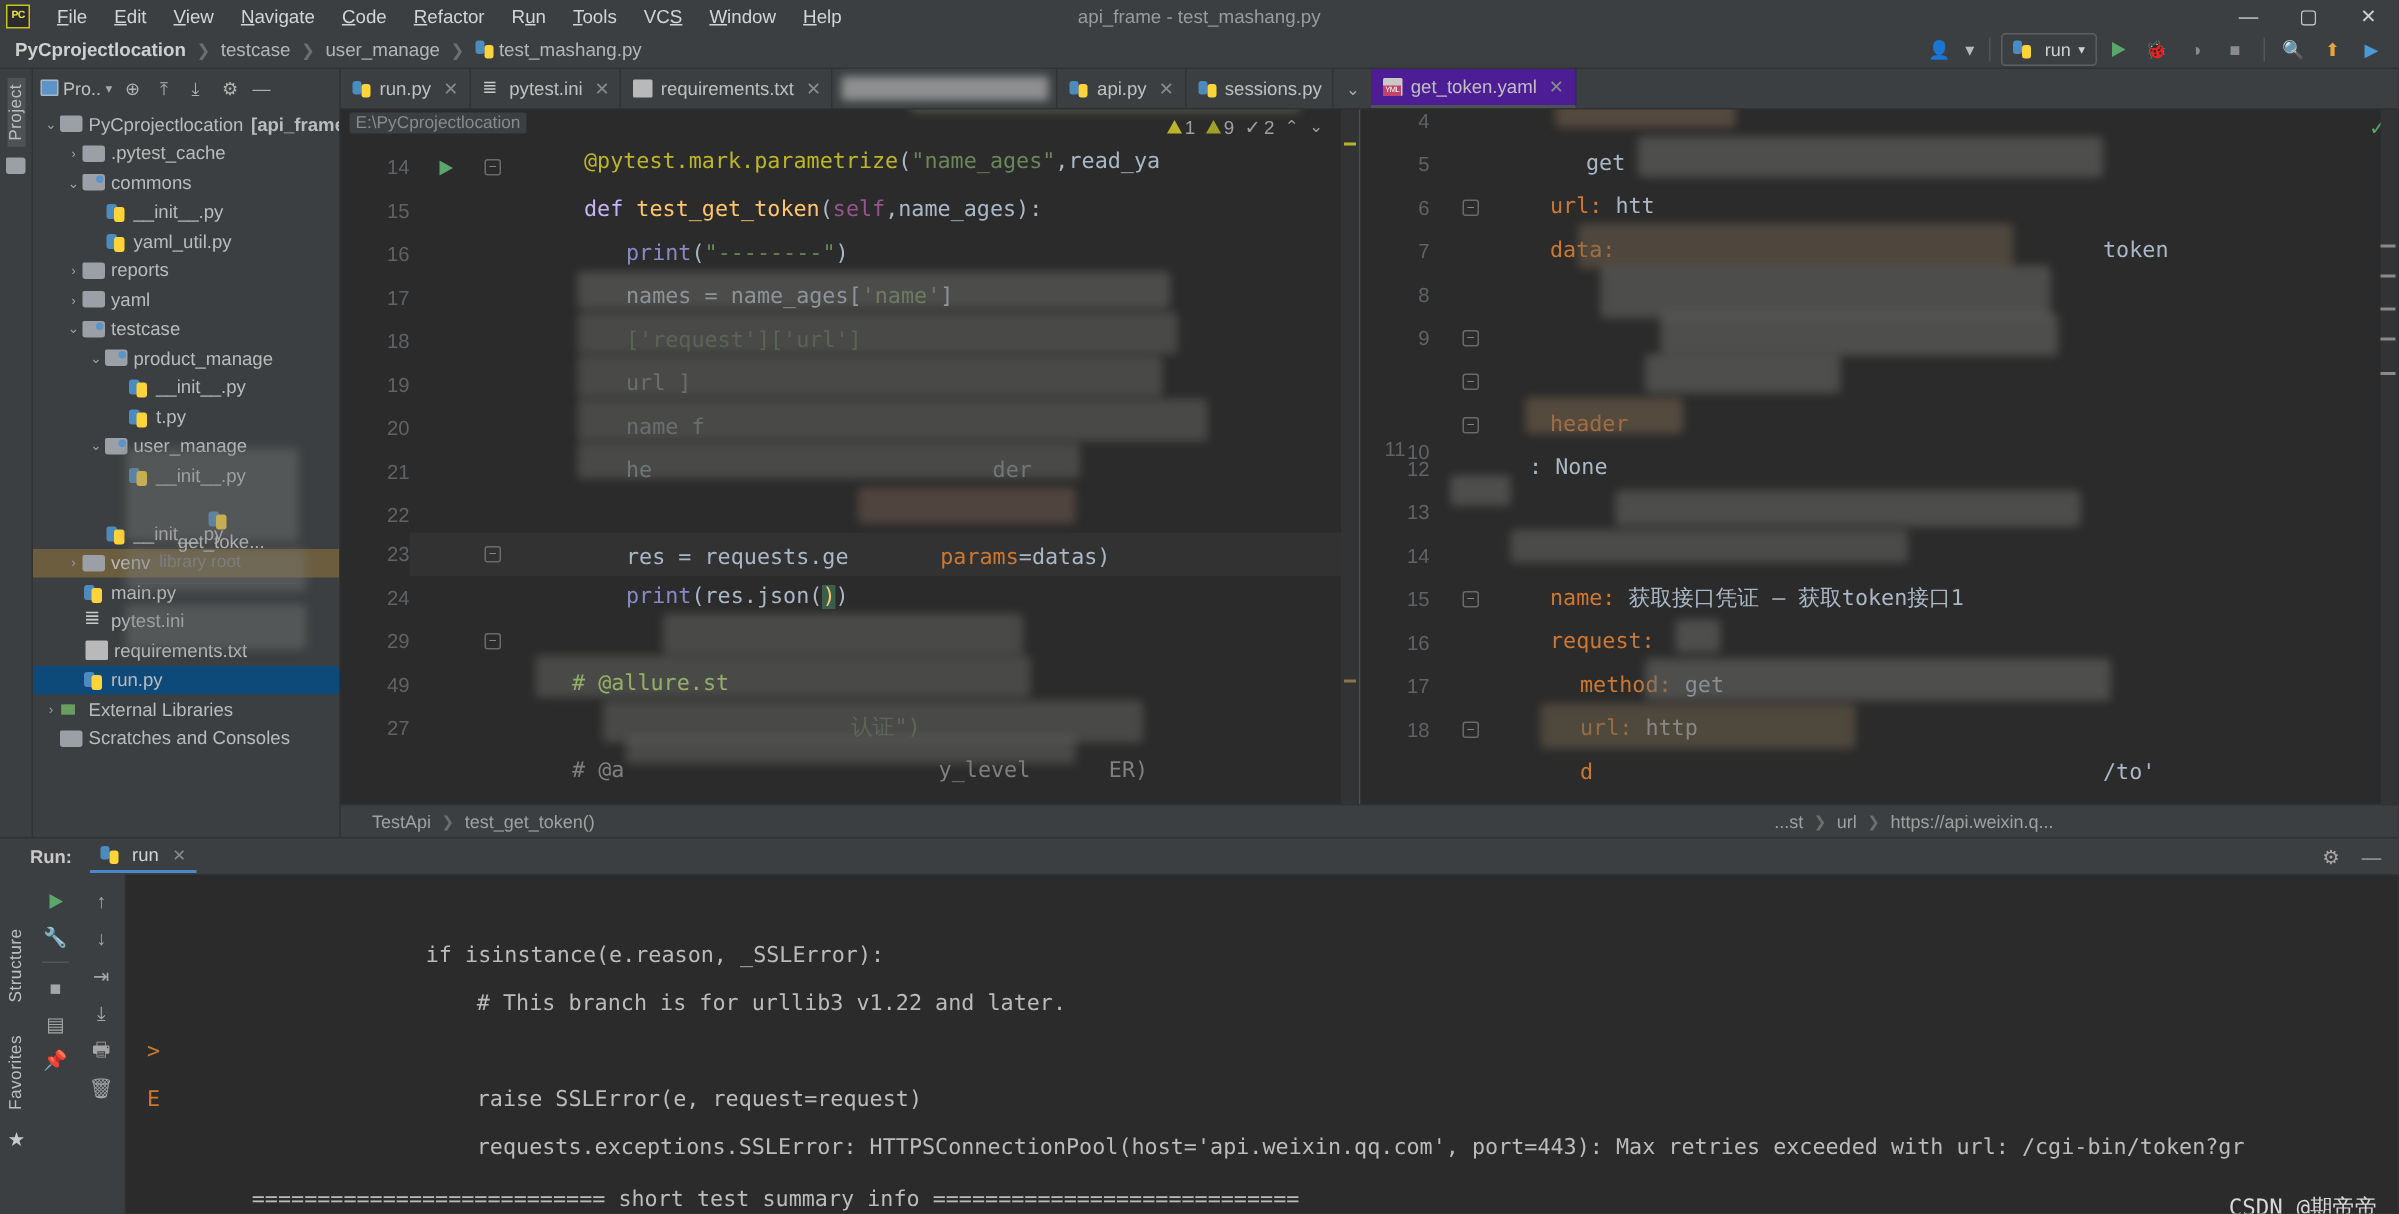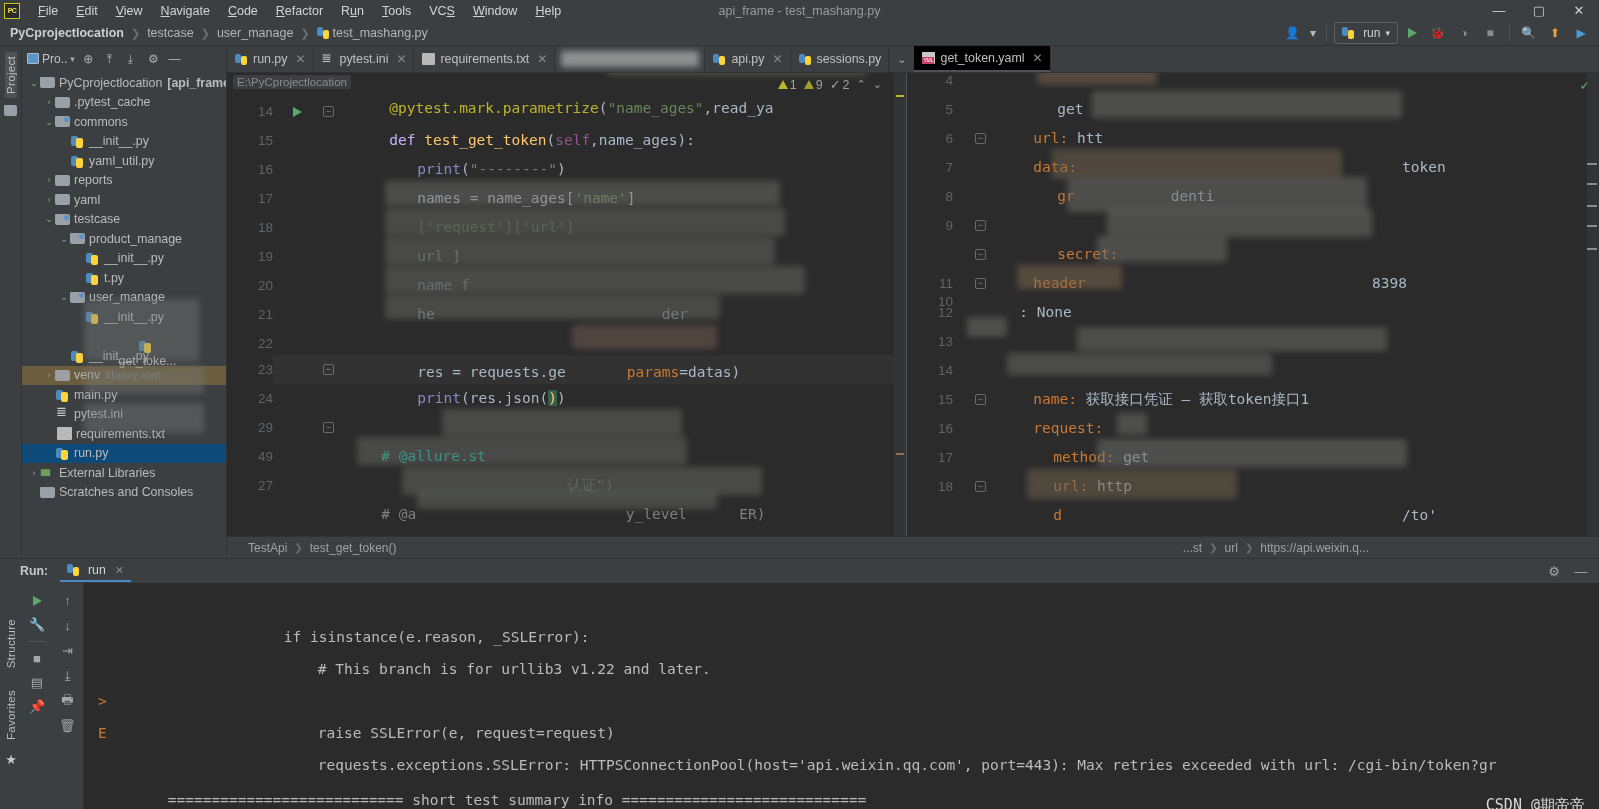--- a/index.html
+++ b/index.html
@@ -111,21 +111,21 @@
   .tlabel.dim{ color:#808080; margin-left:6px; font-size:11.5px; }
   .tlabel.bold{ font-weight:bold; }
   .blur-ov { position:absolute; background:rgba(120,122,118,.42); filter:blur(3.2px); border-radius:3px; }
 
   
   #editor-area { flex:1; display:flex; flex-direction:column; background:#2b2b2b; min-width:0; }
   #tabs { height:27px; background:#3c3f41; display:flex; align-items:stretch; font-size:12.4px;
           border-bottom:1px solid #323232; position:relative; }
   .tab { display:flex;align-items:center;gap:5px; padding:0 7px 0 8px; color:#c0c0c0;
          border-right:1px solid #323232; white-space:nowrap; }
-  .tab.active { background:#000000; border-bottom:2px solid #4e5254; }
+  .tab.active { background:#4c1d95; border-bottom:2px solid #4e5254; }
   .tab .x { color:#8a8a8a; font-size:12px; margin-left:3px; }
   .tab-ico { width:13px;height:13px;position:relative;flex:0 0 13px; }
   .tab-ico.py:before,.tab-ico.py:after{content:'';position:absolute;width:6px;height:9px;border-radius:2px;}
   .tab-ico.py:before{background:#4b8bbe;left:0;top:1px;}
   .tab-ico.py:after{background:#ffd43b;right:1px;bottom:1px;}
   .tab-ico.ini:before{content:'≣';position:absolute;color:#c9c9c9;font-size:12px;top:-2px;}
   .tab-ico.txt{background:#b9b9b9;width:10px;height:12px;border-radius:1px;}
   .tab-ico.yml{background:#c9c9c9;width:12px;height:12px;border-radius:1px;}
   .tab-ico.yml:after{content:'YML';position:absolute;left:0;bottom:0;background:#c0436a;color:#fff;
                      font-size:5px;line-height:5px;padding:1px 1px;letter-spacing:-.3px;}
@@ -519,21 +519,21 @@
         <div class="fold" style="top:291px;">−</div>
         <div class="codeline" style="top:282px;">
           <span class="code-indent mono" style="padding-left:150px;"><span class="c-builtin">print</span><span class="c-def">(res.json(</span><span style="background:#375f4d;color:#ffc66d;">)</span><span class="c-def">)</span></span>
         </div>
 
         <div class="gutter-num" style="top:311px;">24</div>
 
         <div class="gutter-num" style="top:340px;">29</div>
         <div class="fold" style="top:349px;">−</div>
         <div class="codeline" style="top:340px;">
-          <span class="code-indent mono" style="padding-left:114px;color:#14b8a6;"># @allure.st</span>
+          <span class="code-indent mono" style="padding-left:114px;color:#bef264;"># @allure.st</span>
         </div>
 
         <div class="gutter-num" style="top:369px;">49</div>
         <div class="codeline" style="top:369px;">
           <span class="code-indent mono" style="padding-left:300px;color:#6a8759;opacity:.6;">认证")</span>
         </div>
 
         <div class="gutter-num" style="top:398px;">27</div>
         <div class="codeline" style="top:398px;">
           <span class="code-indent mono" style="padding-left:114px;color:#808080;"># @a                        y_level      ER)</span>
@@ -571,41 +571,34 @@
           <span class="mono" style="position:absolute;left:495px;color:#a9b7c6;">token</span>
         </div>
 
         <div class="gutter-num" style="top:51px;">6</div>
         <div class="fold" style="left:68px;top:60px;">−</div>
         <div class="codeline" style="top:51px;">
           <span class="code-indent2 mono"><span class="c-yk">data:</span></span>
         </div>
 
         <div class="gutter-num" style="top:80px;">7</div>
-        <div class="codeline" style="top:80px;">
-          <span class="code-indent2 mono" style="padding-left:110px;"><span class="c-yk">gr</span><span class="c-yv">           denti</span></span>
-        </div>
 
         <div class="gutter-num" style="top:109px;">8</div>
         <div class="codeline" style="top:109px;"></div>
 
         <div class="gutter-num" style="top:138px;">9</div>
         <div class="fold" style="left:68px;top:147px;">−</div>
-        <div class="codeline" style="top:138px;">
-          <span class="code-indent2 mono" style="padding-left:110px;"><span class="c-yk">secret:</span></span>
-          <span class="mono" style="position:absolute;left:465px;color:#a9b7c6;">8398</span>
-        </div>
 
         <div class="gutter-num" style="top:167px;margin-top:47px;">10</div>
         <div class="fold" style="left:68px;top:176px;">−</div>
         <div class="codeline" style="top:167px;">
           <span class="code-indent2 mono"><span class="c-yk">header</span></span>
         </div>
 
-        <div class="gutter-num" style="top:196px;">11</div>
+        <div class="gutter-num" style="top:212px;text-align:center;">11</div>
         <div class="fold" style="left:68px;top:205px;">−</div>
         <div class="codeline" style="top:196px;">
           <span class="code-indent2 mono" style="padding-left:72px;color:#a9b7c6;">: None</span>
         </div>
 
         <div class="gutter-num" style="top:225px;">12</div>
         <div class="gutter-num" style="top:254px;">13</div>
 
         <div class="gutter-num" style="top:283px;">14</div>
         <div class="codeline" style="top:283px;">

